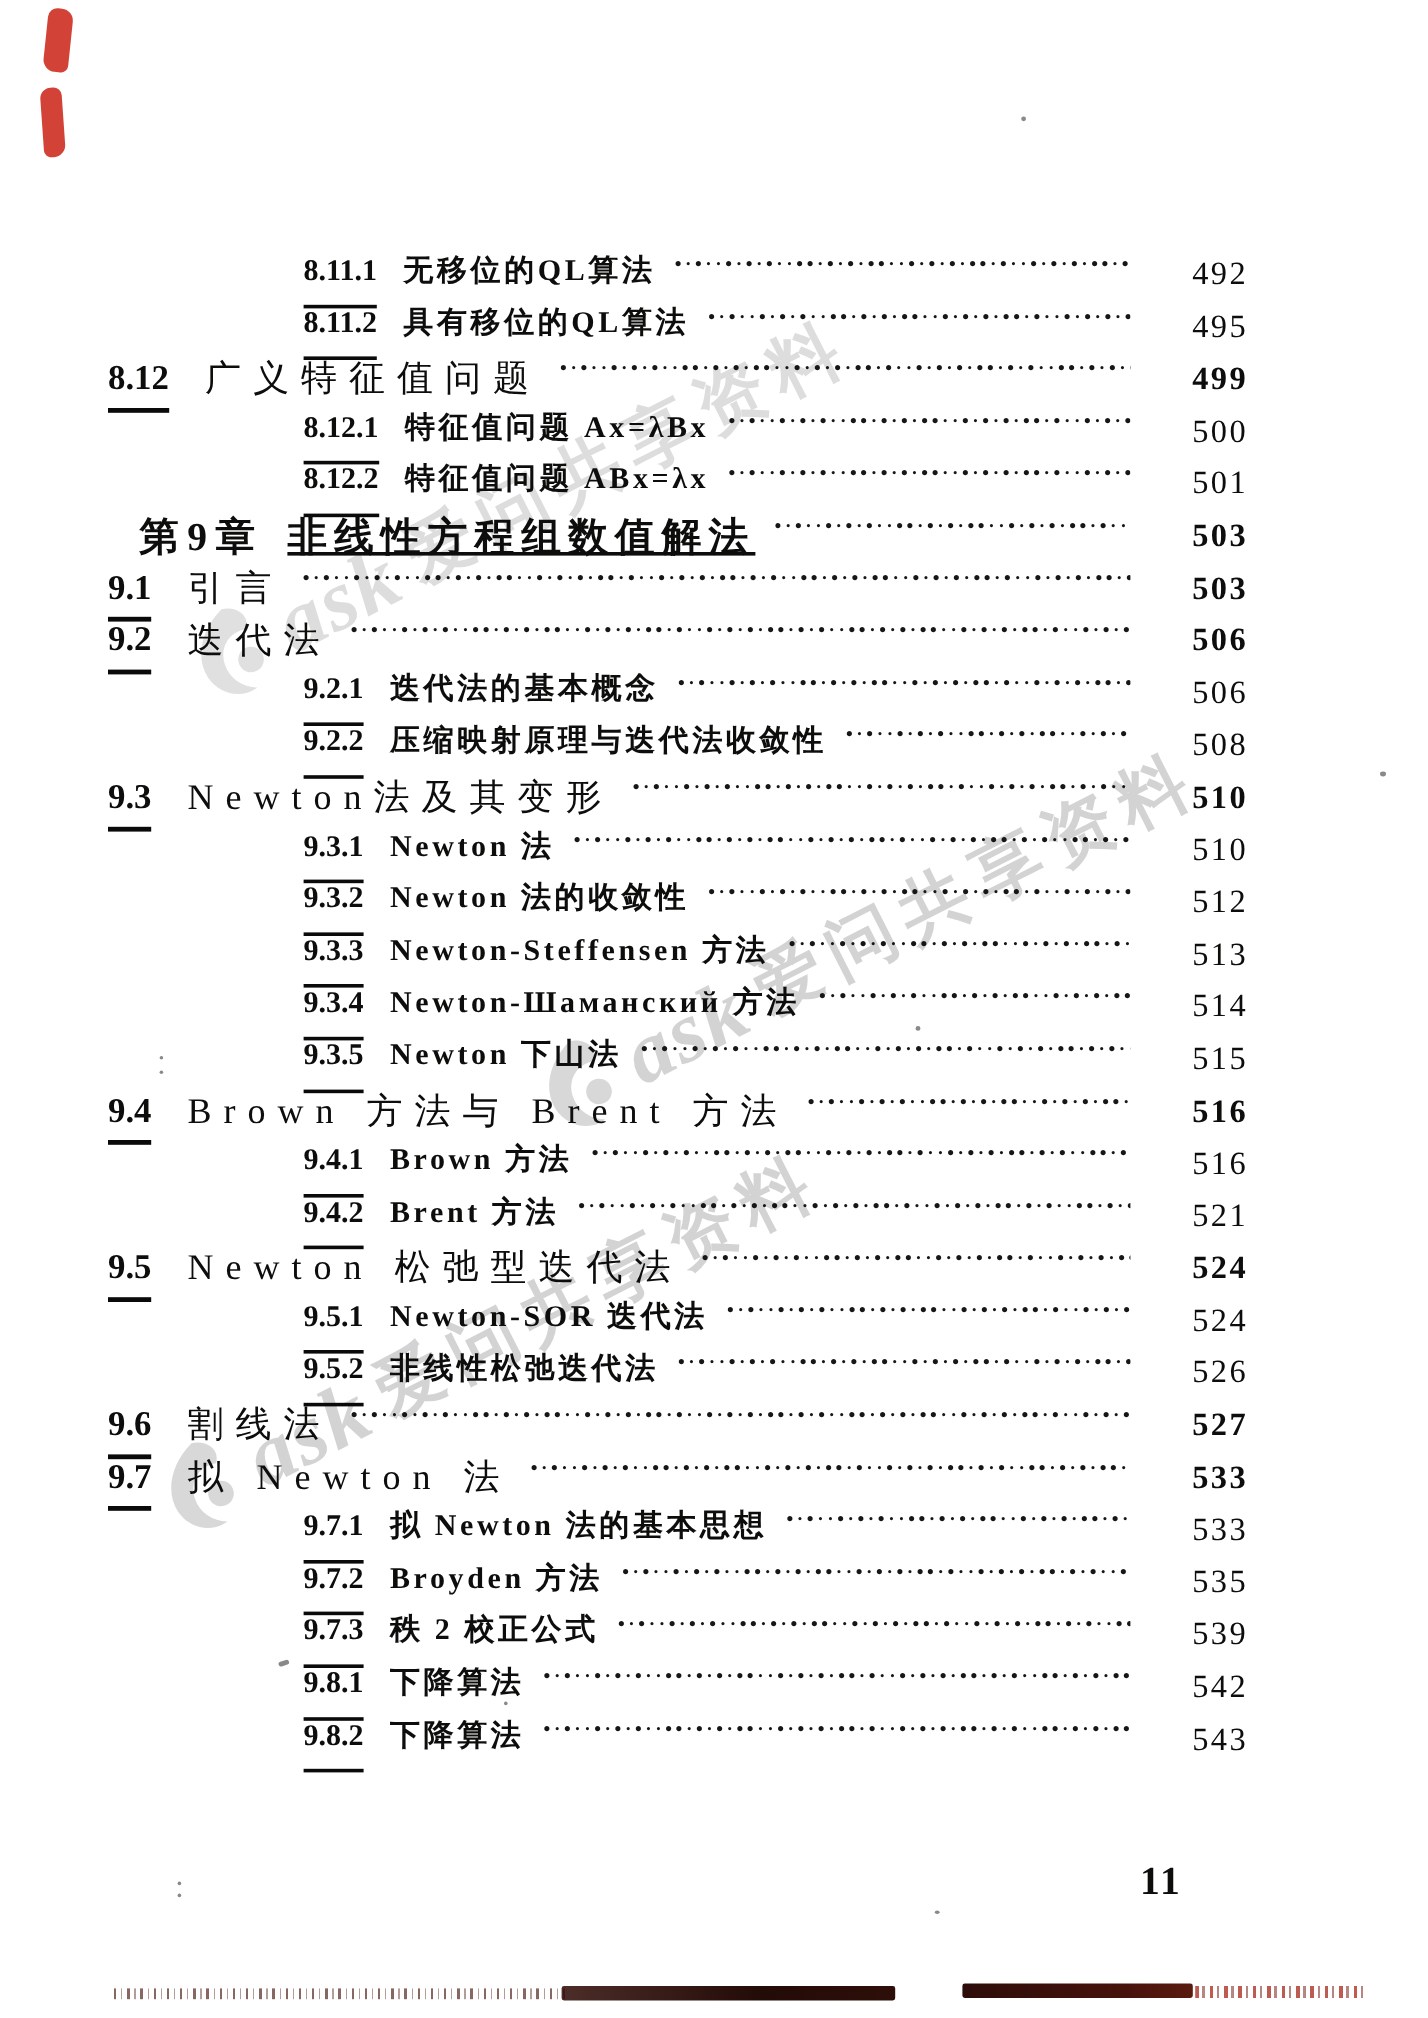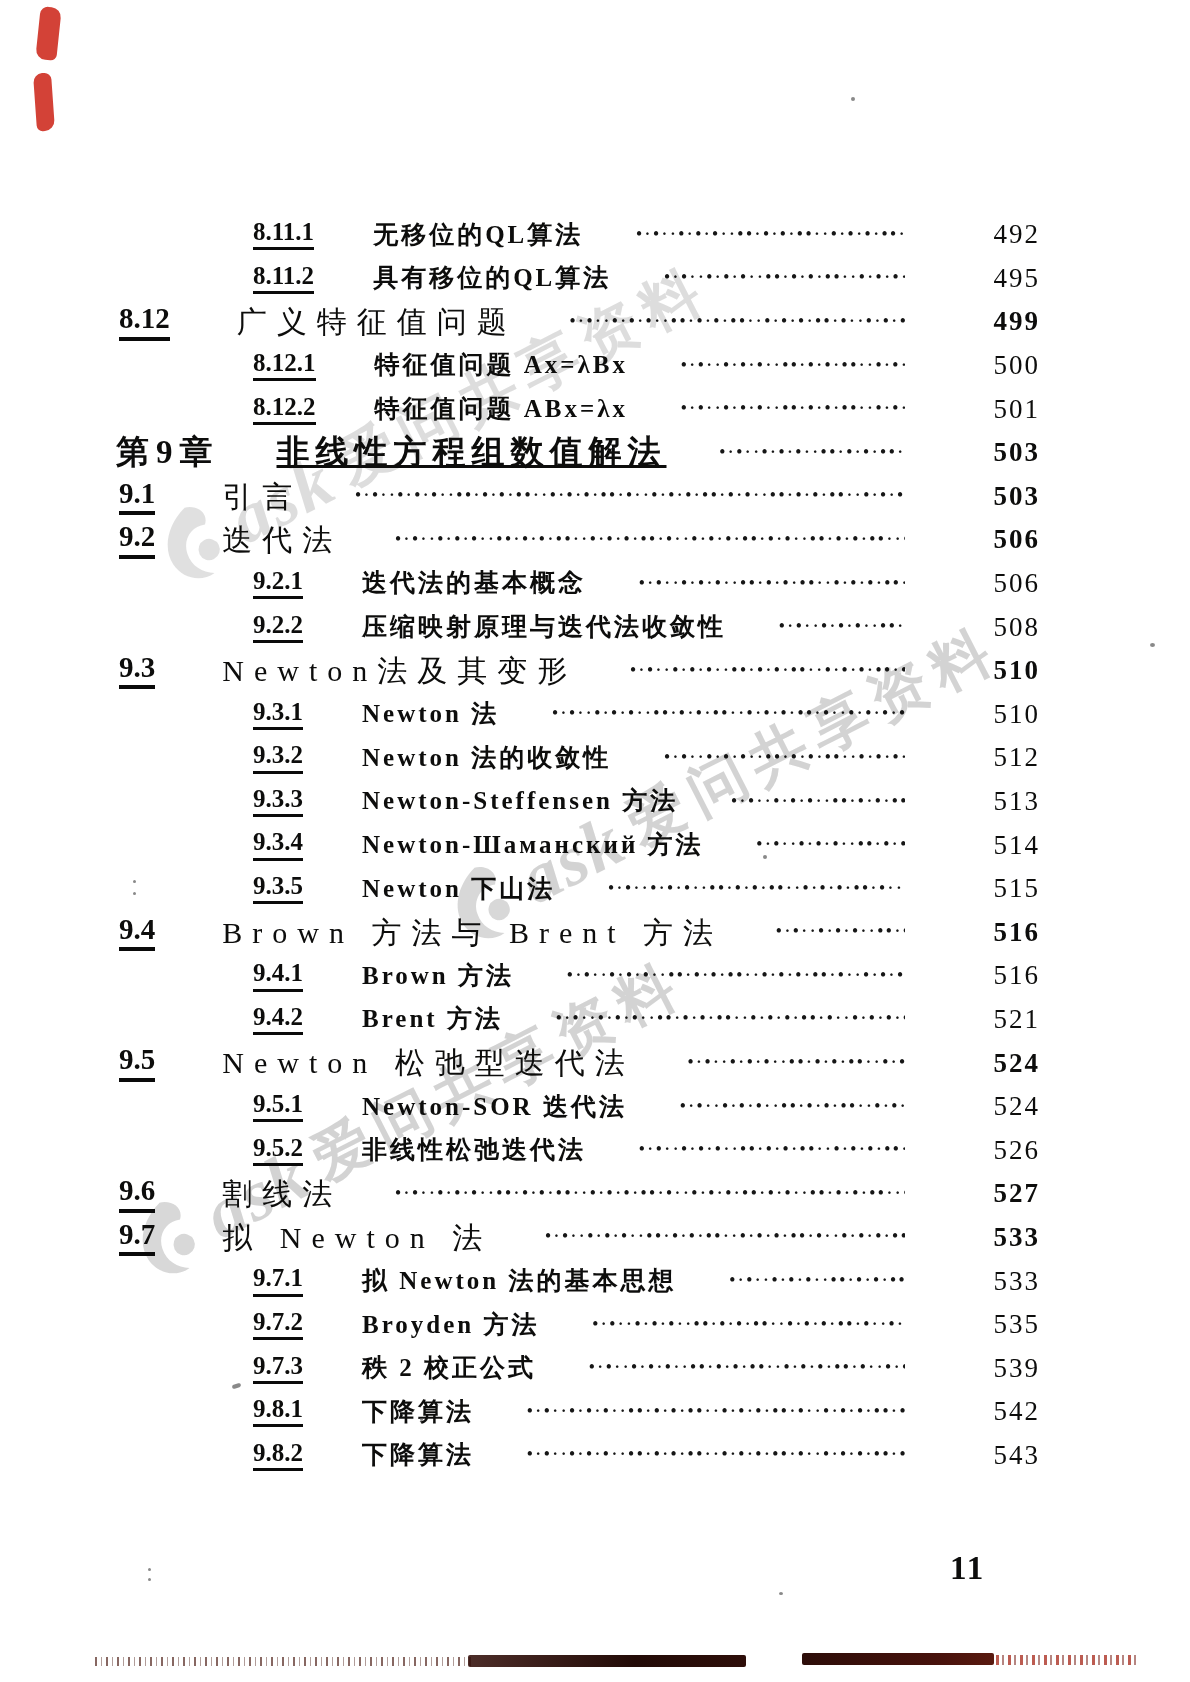--- a/index.html
+++ b/index.html
@@ -24,39 +24,38 @@
     white-space:nowrap;
     pointer-events:none;
   }
   .wm-logo svg{display:block;opacity:.9;}
   .wm-ask{font-style:italic;font-weight:700;font-size:72px;letter-spacing:2px;line-height:1;}
   .wm-cn{font-size:58px;font-weight:700;letter-spacing:10px;line-height:1;font-family:"Liberation Serif","DejaVu Serif",serif;}
 
   
   .toc{position:absolute;left:0;top:213px;right:0;z-index:2;}
   .row{
-    display:flex;align-items:center;
+    display:flex;
     height:43.6px;
     padding-right:150px;
     box-sizing:border-box;
-    gap:37px;
   }
   .num{flex:none;line-height:1.05;}
   .ttl{flex:none;line-height:1.05;white-space:nowrap;}
   .dots{
     flex:1 1 auto;overflow:hidden;white-space:nowrap;
     font-size:16px;font-weight:700;letter-spacing:3px;
     color:#161616;margin:0 10px 0 16px;
     transform:translateY(-1px);
   }
   .dots::after{content:"•·•··•·•·•··••·•·•·••··•·•·•·••·•··•·•·•·••·•·•··••·•·•·••··•·•·•·••·•··•·•·•·••·•·•··••·•·•·••··•·•·•·••·•··•·•·•·••·•·•··••·•·•·••··•·•·•·••·•··•·•·•·••·•·•··••·•·•·••··•·•·•·••·•··•·•·•·••";}
   .pg{flex:none;width:88px;text-align:right;font-size:27px;letter-spacing:2px;}
 
   .level-1{padding-left:116px;}
-  .level-2{padding-left:119px;}
+  .level-2{padding-left:90px;}
   .level-3{padding-left:253px;}
 
   .level-1 .num{font-size:33px;font-weight:700;letter-spacing:7px;margin-right:20px;}
   .level-1 .ttl{font-size:33px;font-weight:700;letter-spacing:6px;text-decoration:underline;}
   .level-2 .num{font-size:29px;font-weight:700;margin-right:30px;border-bottom:4px solid #0a0a0a;padding-bottom:3px;}
   .level-2 .ttl{font-size:30px;letter-spacing:10px;font-weight:400;}
   .level-3 .num{font-size:25px;font-weight:600;margin-right:22px;border-bottom:3px solid #0a0a0a;padding-bottom:2px;}
   .level-3 .ttl{font-size:25px;letter-spacing:3px;font-weight:600;}
 
   .level-1 .pg,.level-2 .pg{font-weight:600;}

